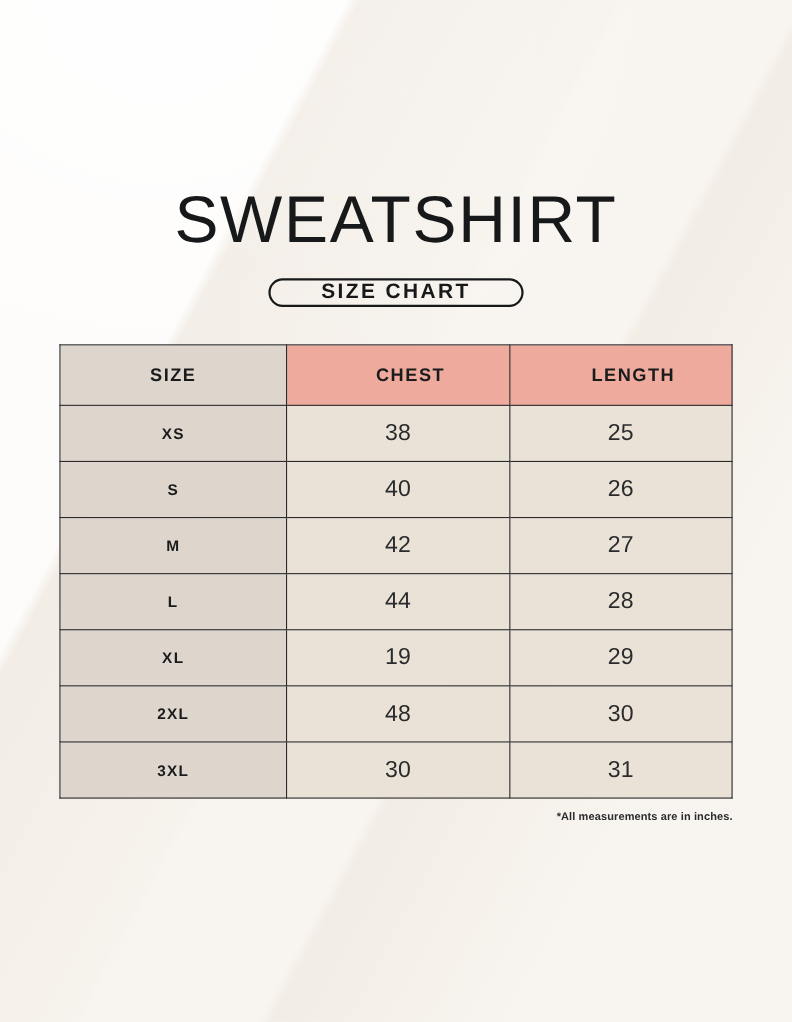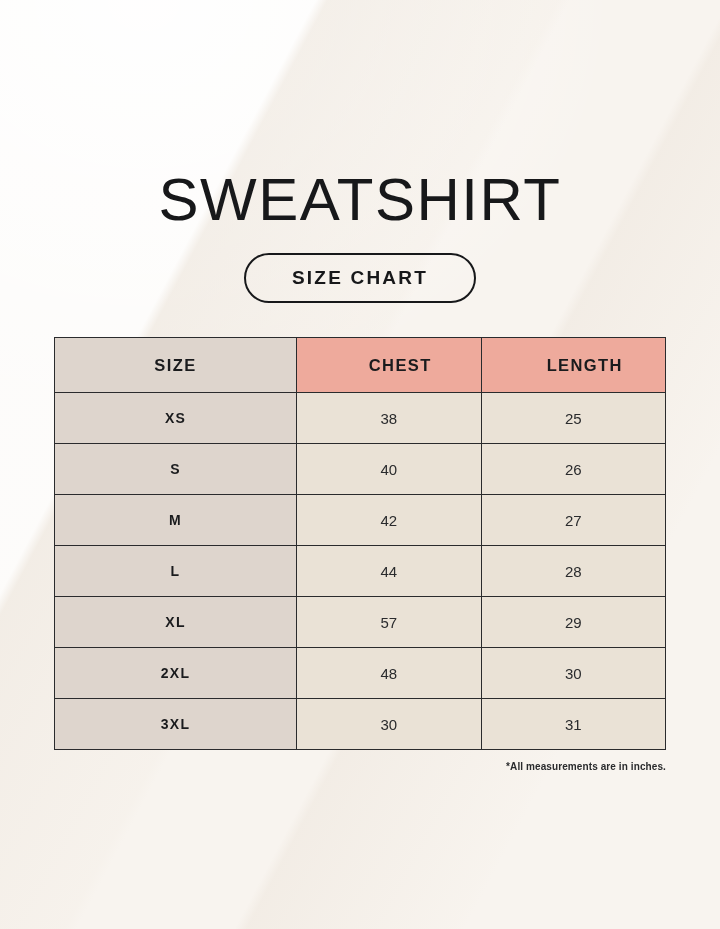--- a/index.html
+++ b/index.html
@@ -44,21 +44,21 @@
     font-family: "Liberation Sans", sans-serif;
   }
   .pill-wrap {
     display: flex;
     justify-content: center;
     margin-top: 22px;
   }
   .pill {
     border: 2px solid #17181a;
     border-radius: 40px;
-    padding: 12px 46px;
+    padding: 0 46px;
     font-size: 19px;
     letter-spacing: 2.2px;
     font-weight: 600;
     color: #17181a;
   }
   .table-wrap {
     margin-top: 34px;
   }
   table.size-table {
     width: 612px;
@@ -73,32 +73,32 @@
     text-align: center;
     vertical-align: middle;
   }
   table.size-table thead th {
     height: 55px;
     font-size: 16.5px;
     font-weight: 700;
     letter-spacing: 1.4px;
     color: #1a1b1d;
   }
-  th.col-size { background: #ded5cd; width: 242px; }
+  th.col-size { background: #ded5cd; width: 206px; }
   th.col-measure { background: #eeaa9c; padding-left: 24px; }
   td.cell-size {
     background: #ded5cd;
     font-size: 14px;
     font-weight: 700;
     letter-spacing: 1.2px;
     color: #1a1b1d;
   }
   td.cell-value {
     background: #eae2d6;
-    font-size: 15px;
+    font-size: 21px;
     font-weight: 400;
     color: #2a2b2d;
   }
   .footnote {
     width: 612px;
     text-align: right;
     font-size: 10px;
     font-weight: 700;
     color: #2a2b2d;
     margin-top: 11px;
@@ -143,21 +143,21 @@
           <td class="cell-value">42</td>
           <td class="cell-value">27</td>
         </tr>
         <tr>
           <td class="cell-size">L</td>
           <td class="cell-value">44</td>
           <td class="cell-value">28</td>
         </tr>
         <tr>
           <td class="cell-size">XL</td>
-          <td class="cell-value">57</td>
+          <td class="cell-value">19</td>
           <td class="cell-value">29</td>
         </tr>
         <tr>
           <td class="cell-size">2XL</td>
           <td class="cell-value">48</td>
           <td class="cell-value">30</td>
         </tr>
         <tr>
           <td class="cell-size">3XL</td>
           <td class="cell-value">30</td>

